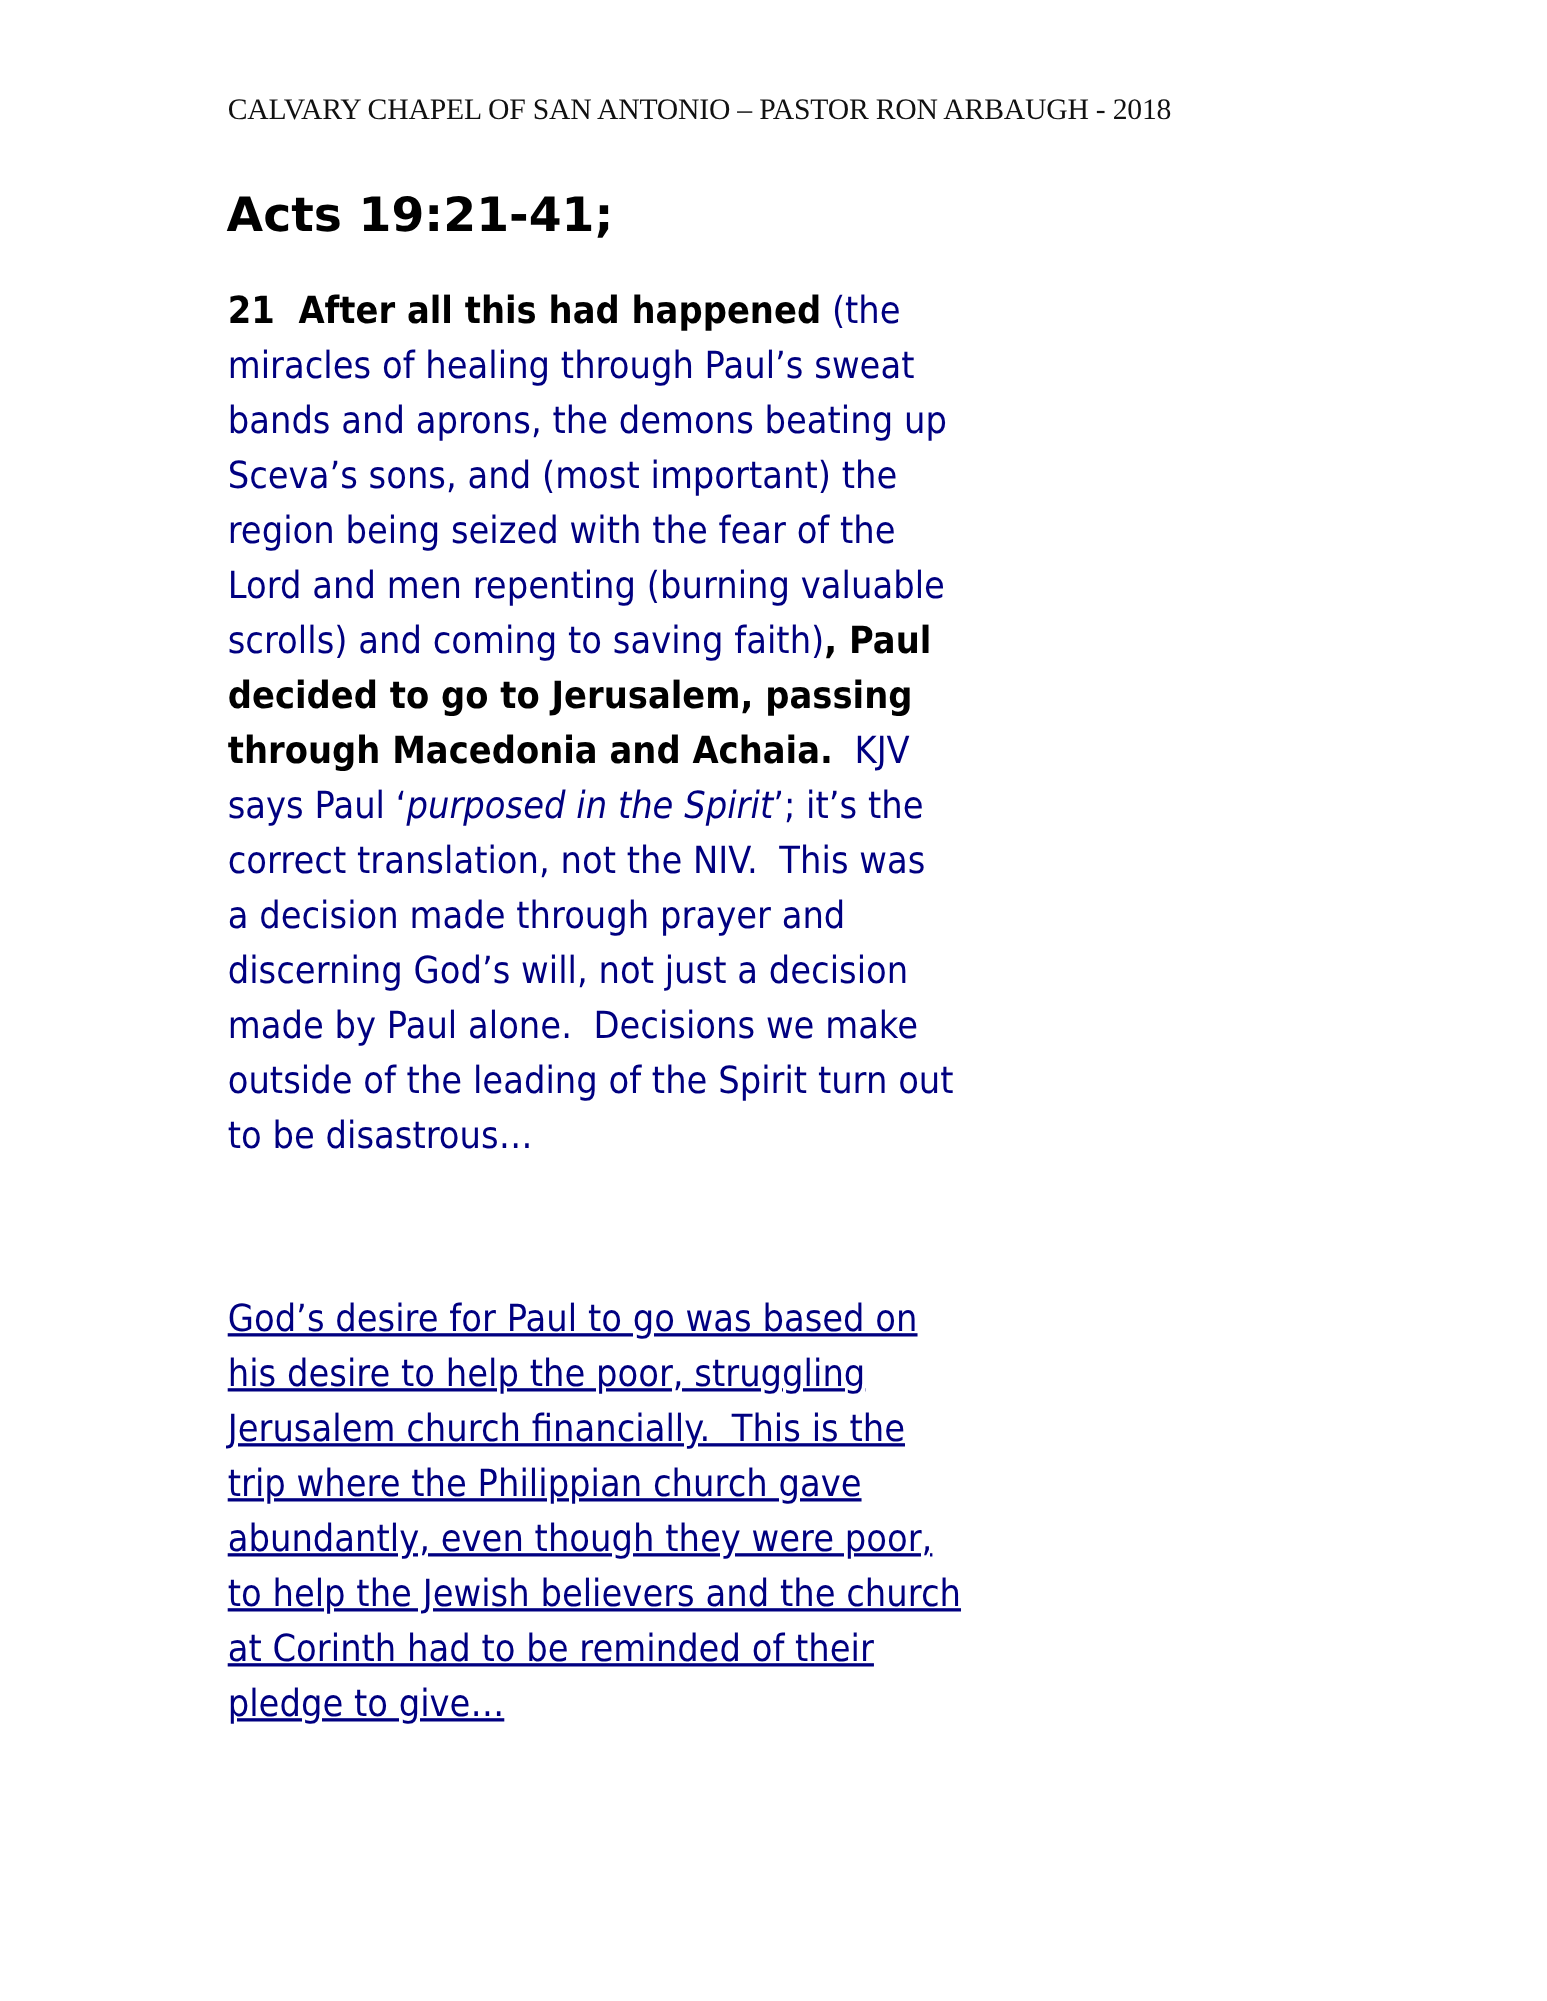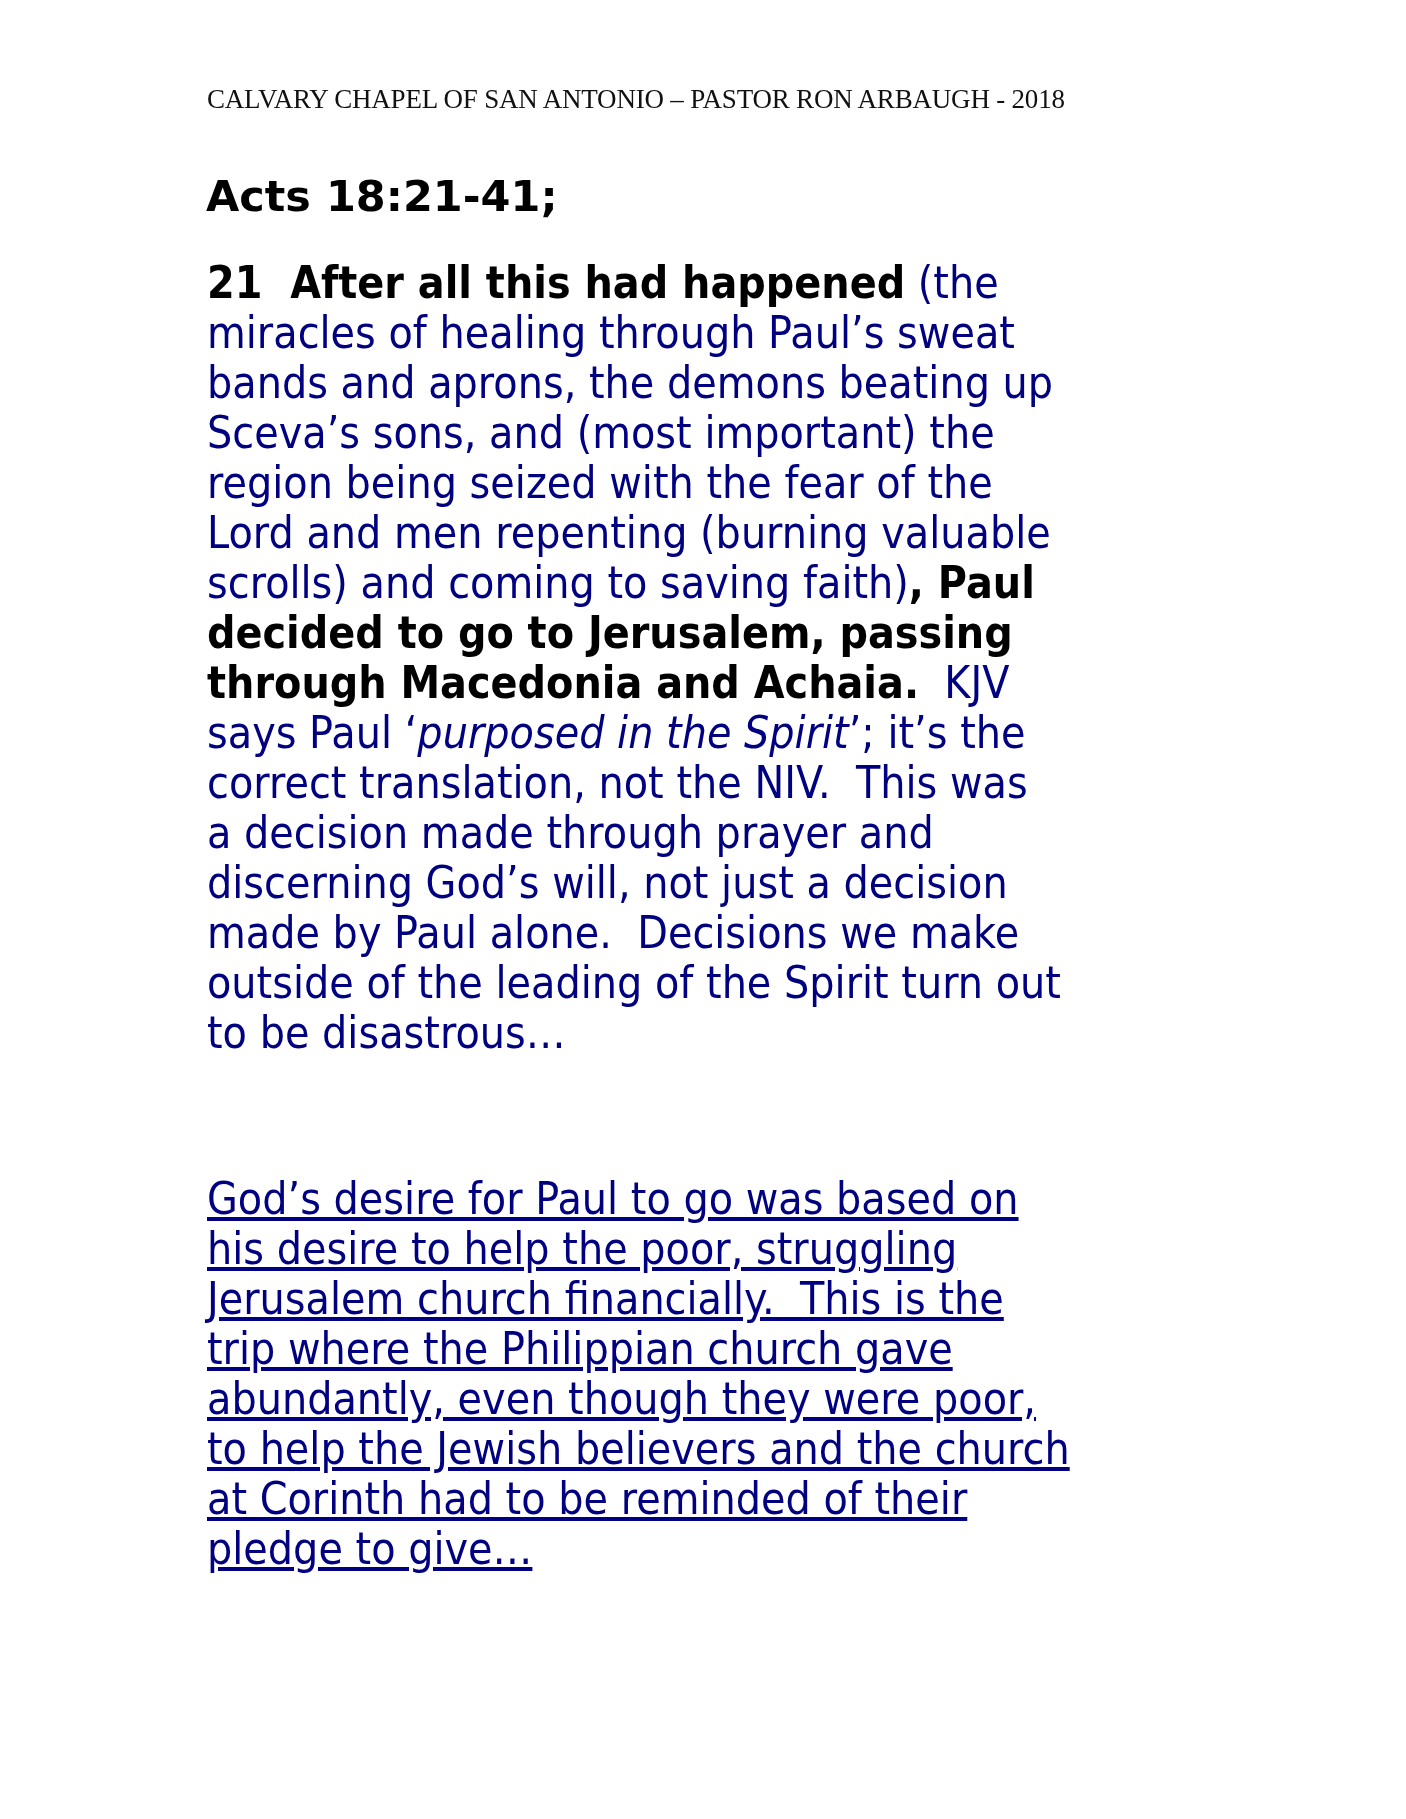--- a/index.html
+++ b/index.html
@@ -13,41 +13,41 @@
   }
   .title {
     position: absolute; left: 206px; top: 170px;
     font-family: "DejaVu Sans", "Liberation Sans", sans-serif;
     font-weight: bold; font-size: 43px; line-height: 52px; color: #000000;
     white-space: nowrap;
   }
   .para {
     position: absolute; left: 207px;
     font-family: "DejaVu Sans", "Liberation Sans", sans-serif;
-    font-size: 44px; line-height: 50px; color: #000080;
+    font-size: 34px; line-height: 50px; color: #000080;
   }
   .line {
     display: block; height: 50px; white-space: nowrap;
     transform-origin: left center;
     transform: scaleX(0.905);
   }
   .b { font-weight: bold; color: #000000; }
   .i { font-style: italic; }
   .n { color: #000080; }
   #para1 { top: 258px; }
   #para2 { top: 1174px; text-decoration: underline; }
 </style>
 </head>
 <body>
 
 <div class="page">
 
   <div class="header">CALVARY CHAPEL OF SAN ANTONIO – PASTOR RON ARBAUGH - 2018</div>
 
-  <div class="title">Acts 18:21-41;</div>
+  <div class="title">Acts 19:21-41;</div>
 
   <div class="para" id="para1">
     <span class="line"><span class="b">21</span><span class="b" style="white-space:pre">  After all this had happened</span><span class="n"> (the</span></span>
     <span class="line">miracles of healing through Paul’s sweat</span>
     <span class="line">bands and aprons, the demons beating up</span>
     <span class="line">Sceva’s sons, and (most important) the</span>
     <span class="line">region being seized with the fear of the</span>
     <span class="line">Lord and men repenting (burning valuable</span>
     <span class="line"><span class="n">scrolls) and coming to saving faith)</span><span class="b">, Paul</span></span>
     <span class="line b">decided to go to Jerusalem, passing</span>

